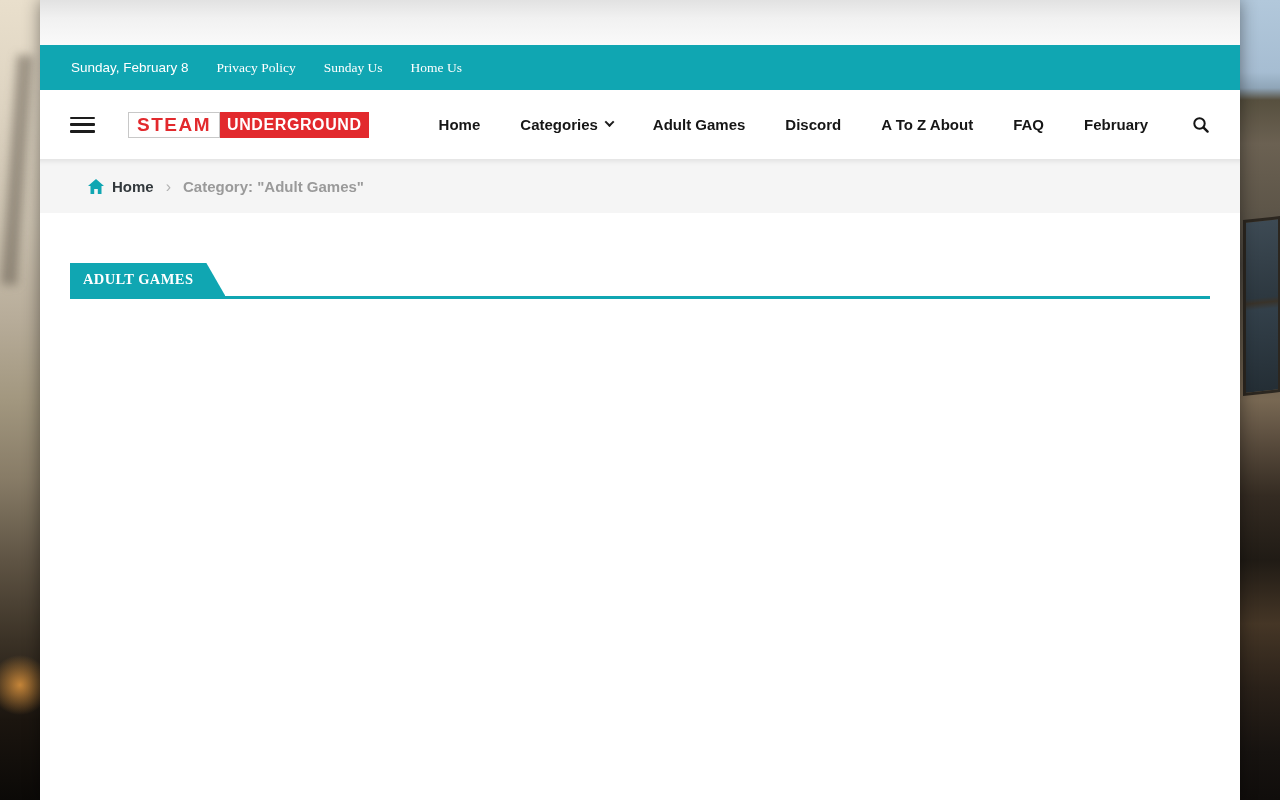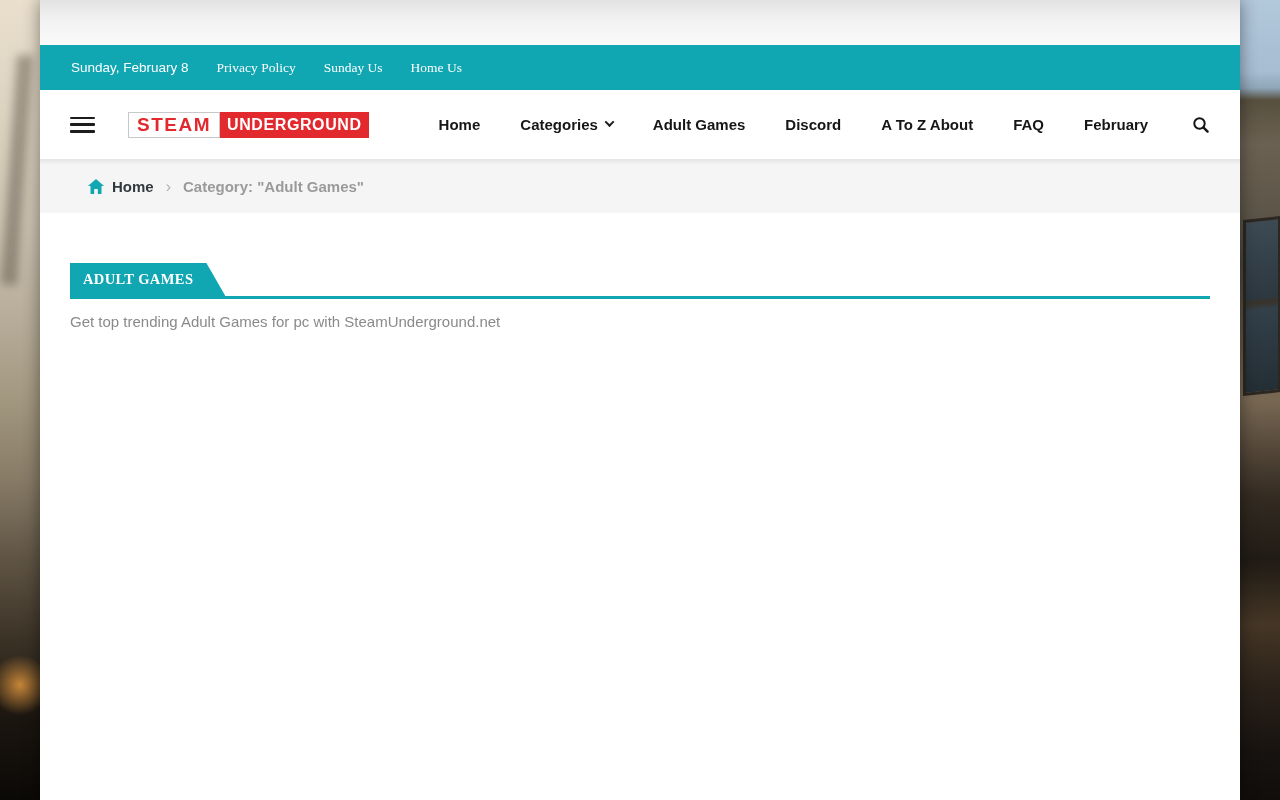--- a/index.html
+++ b/index.html
@@ -203,16 +203,15 @@
     </span>
     <span class="breadcrumb-sep">›</span>
     <span class="breadcrumb-current">Category: "Adult Games"</span>
   </div>
 
   <div class="main">
     <div>
       <span class="section-ribbon">ADULT GAMES</span>
     </div>
     <div class="section-line"></div>
-    <p class="section-subtitle">Get top trending Adult Games for pc with SteamUnderground.net</p>
   </div>
 
 </div>
 
 </body></html>

